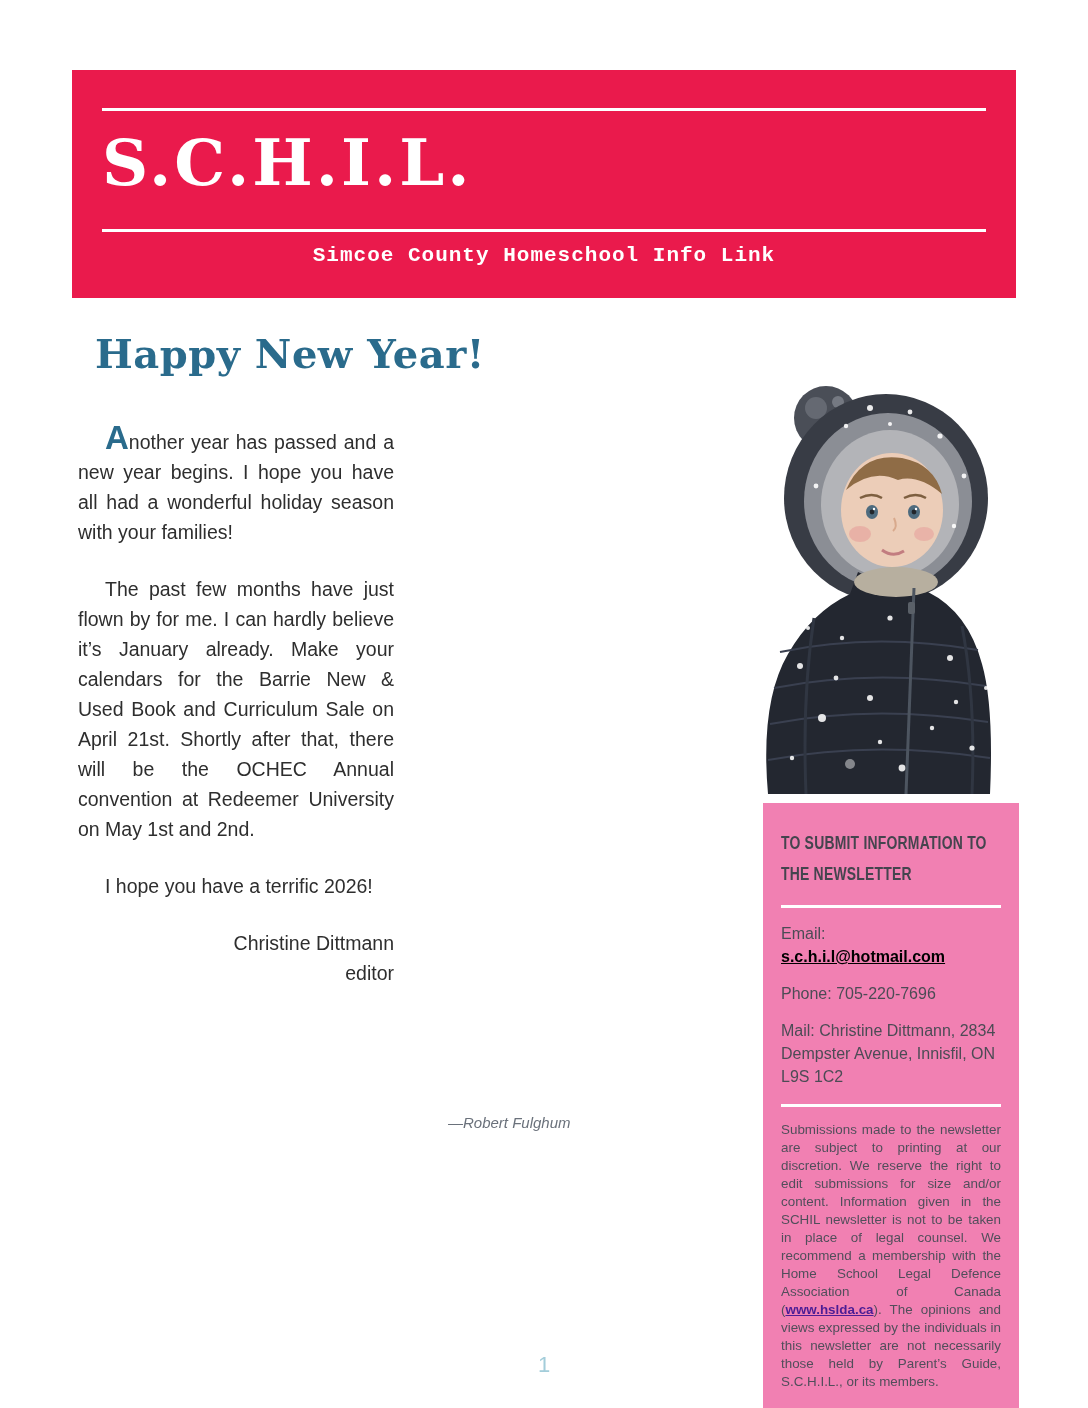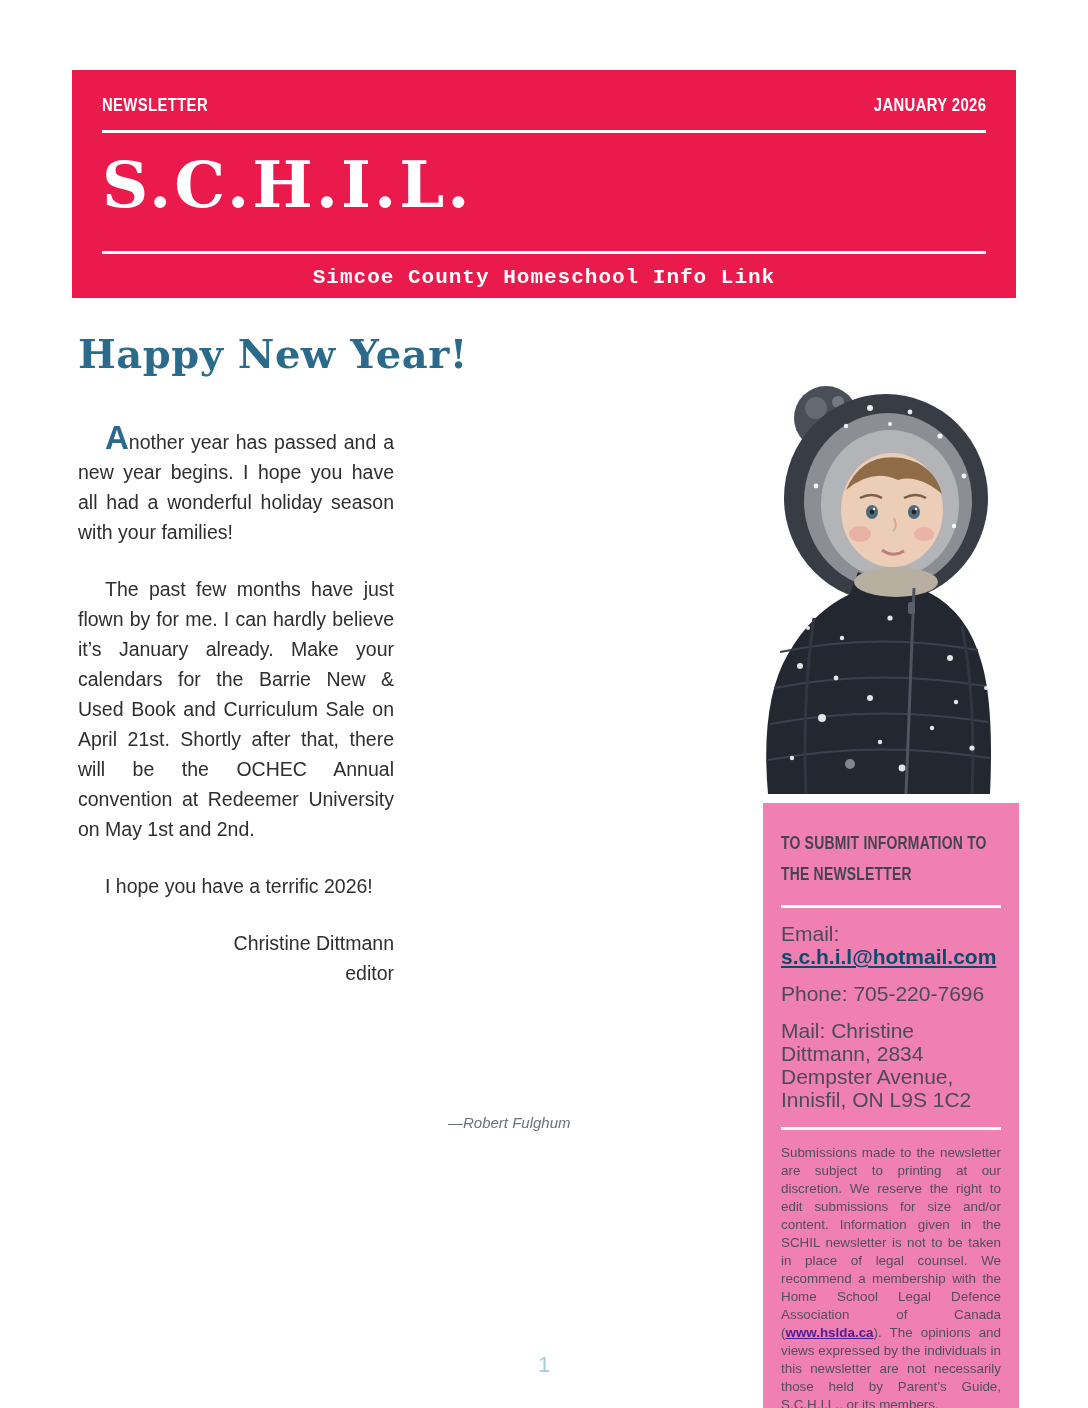--- a/index.html
+++ b/index.html
@@ -26,21 +26,21 @@
     transform:scaleX(.78);transform-origin:right center;white-space:nowrap;}
   .mast-rule{height:3px;background:#fff;margin-top:14px;}
   .mast-title{font-family:"DejaVu Serif",serif;font-weight:bold;text-align:left;
     font-size:64px;letter-spacing:3px;line-height:104px;height:104px;}
   .mast-subtitle{font-family:Liberation Mono, monospace;font-weight:bold;text-align:center;
     font-size:21px;letter-spacing:1px;margin-top:12px;}
 
   
   .article{position:absolute;left:78px;top:330px;width:316px;color:var(--body-text);}
   .article h1{font-family:"DejaVu Serif",serif;font-weight:bold;color:var(--accent-teal);
-    font-size:40px;letter-spacing:.5px;margin-bottom:44px;white-space:nowrap;}
+    font-size:40px;letter-spacing:.5px;margin-bottom:44px;white-space:nowrap;margin-left:17px;}
   .article p{font-size:19.5px;line-height:30px;text-align:justify;text-indent:27px;
     margin-bottom:27px;}
   .dropcap{font-size:33px;font-weight:bold;color:var(--accent-teal);line-height:1;}
   .signature{margin-top:16px;text-align:right;font-size:19.5px;line-height:30px;}
 
   
   .photo{position:absolute;left:750px;top:366px;width:256px;height:428px;}
   .photo svg{display:block;width:100%;height:100%;}
 
   
@@ -48,39 +48,35 @@
     font-style:italic;font-size:20.5px;line-height:40px;}
   .quote .q-text{text-indent:26px;}
   .quote .q-attr{padding-left:28px;font-size:15px;line-height:40px;}
 
   
   .submit-box{position:absolute;left:763px;top:803px;width:256px;min-height:530px;
     background:var(--box-pink);padding:24px 18px 24px;color:var(--box-text);}
   .box-heading{font-weight:bold;color:#45444E;font-size:19px;line-height:31px;
     width:300px;transform:scaleX(.733);transform-origin:left top;letter-spacing:.3px;}
   .box-rule{height:3px;background:#fff;margin:16px 0 14px;}
-  .contact{font-size:21px;line-height:23px;margin-bottom:14px;}
-  .contact a{color:#0c4a6e;font-weight:bold;text-decoration:underline;}
+  .contact{font-size:16px;line-height:23px;margin-bottom:14px;}
+  .contact a{color:#000000;font-weight:bold;text-decoration:underline;}
   .disclaimer{font-size:13.4px;line-height:18px;text-align:justify;color:#524E5B;}
   .disclaimer a{color:#4c1d95;font-weight:bold;text-decoration:underline;}
 
   
   .page-number{position:absolute;left:0;right:0;top:1352px;text-align:center;
     color:var(--page-num-blue);font-size:22px;}
 </style>
 </head>
 <body>
 
 <div class="page">
 
   <header class="masthead">
-    <div class="mast-row">
-      <span class="kicker">NEWSLETTER</span>
-      <span class="issue-date">JANUARY 2026</span>
-    </div>
     <div class="mast-rule"></div>
     <div class="mast-title">S.C.H.I.L.</div>
     <div class="mast-rule"></div>
     <div class="mast-subtitle">Simcoe County Homeschool Info Link</div>
   </header>
 
   <section class="article">
     <h1>Happy New Year!</h1>
     <p><span class="dropcap">A</span><span>nother year has passed and a new year begins. I hope you have all had a wonderful holiday season with your families!</span></p>
     <p>The past few months have just flown by for me. I can hardly believe it’s January already. Make your calendars for the Barrie New &amp; Used Book and Curriculum Sale on April 21st. Shortly after that, there will be the OCHEC Annual convention at Redeemer University on May 1st and 2nd.</p>

